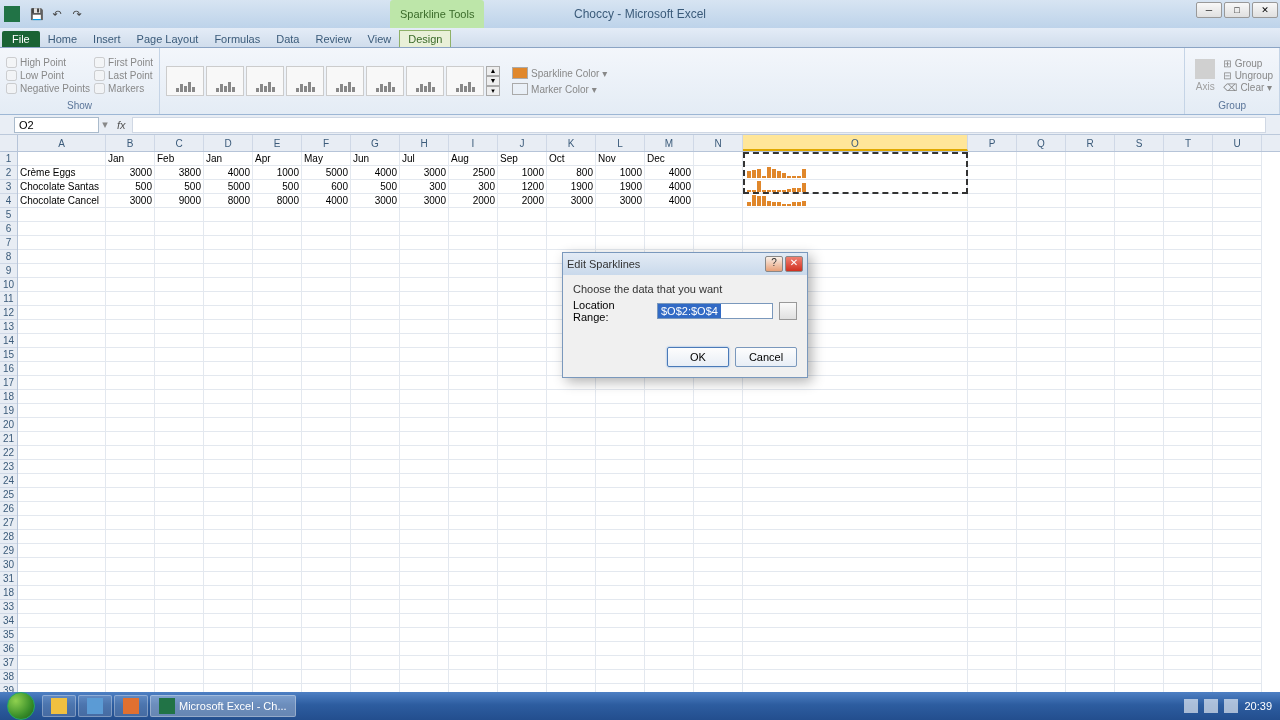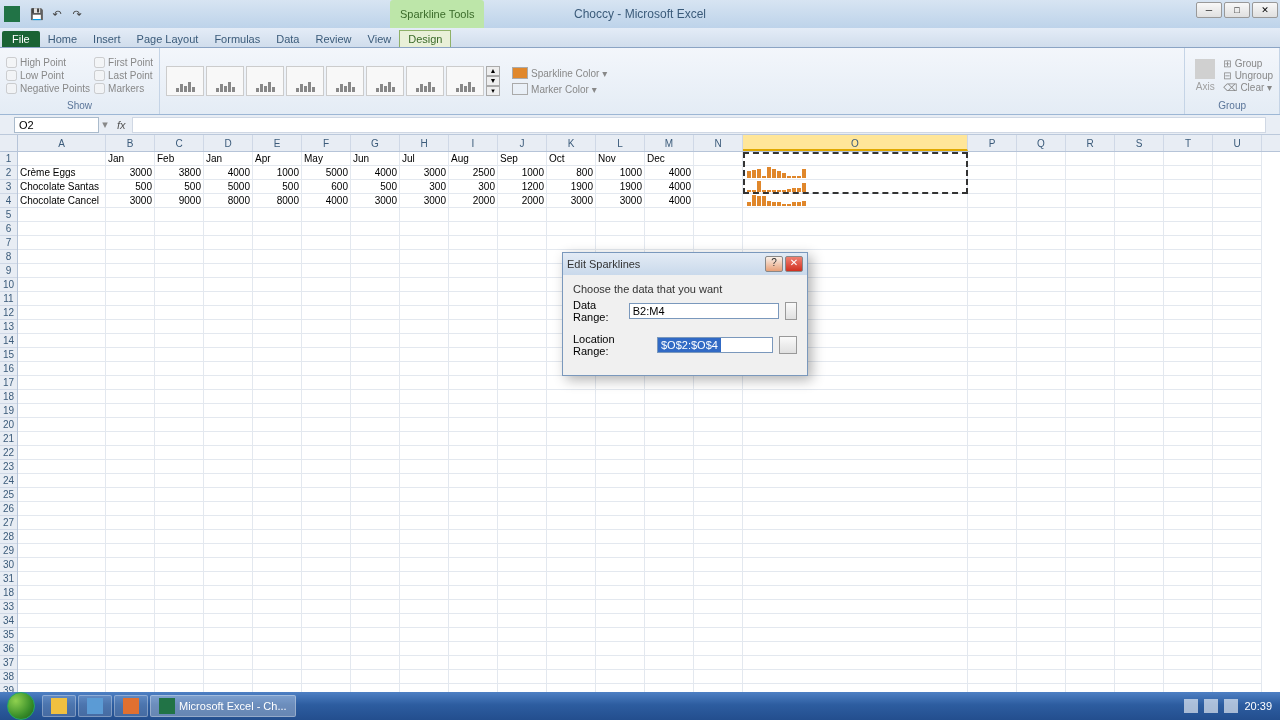--- a/index.html
+++ b/index.html
@@ -1303,29 +1303,28 @@
 
 <div class="dialog">
   <div class="dialog-title">
     <span class="dialog-title-text">Edit Sparklines</span>
     <div class="dialog-title-btn">?</div>
     <div class="dialog-title-btn close">✕</div>
   </div>
   <div class="dialog-body">
     <div class="dialog-label">Choose the data that you want</div>
     <div class="dialog-row">
-      <span class="dialog-field-label">Data Range:</span>
-      <input class="dialog-input" value="B2:M4" style="">
-      <button class="dialog-range-btn"></button>
-    </div>
-    <div class="dialog-row">
       <span class="dialog-field-label">Location Range:</span>
       <span class="dialog-input" style="padding:0"><span class="dialog-input sel" style="border:none;display:inline-block">$O$2:$O$4</span></span>
       <button class="dialog-range-btn"></button>
     </div>
+  </div>
+  <div class="dialog-buttons">
+    <button class="dialog-btn primary">OK</button>
+    <button class="dialog-btn">Cancel</button>
   </div>
 </div>
 
 <div class="sheet-tabs">
   <div class="sheet-nav">
     <div class="sheet-nav-btn">⏮</div>
     <div class="sheet-nav-btn">◀</div>
     <div class="sheet-nav-btn">▶</div>
     <div class="sheet-nav-btn">⏭</div>
   </div>

